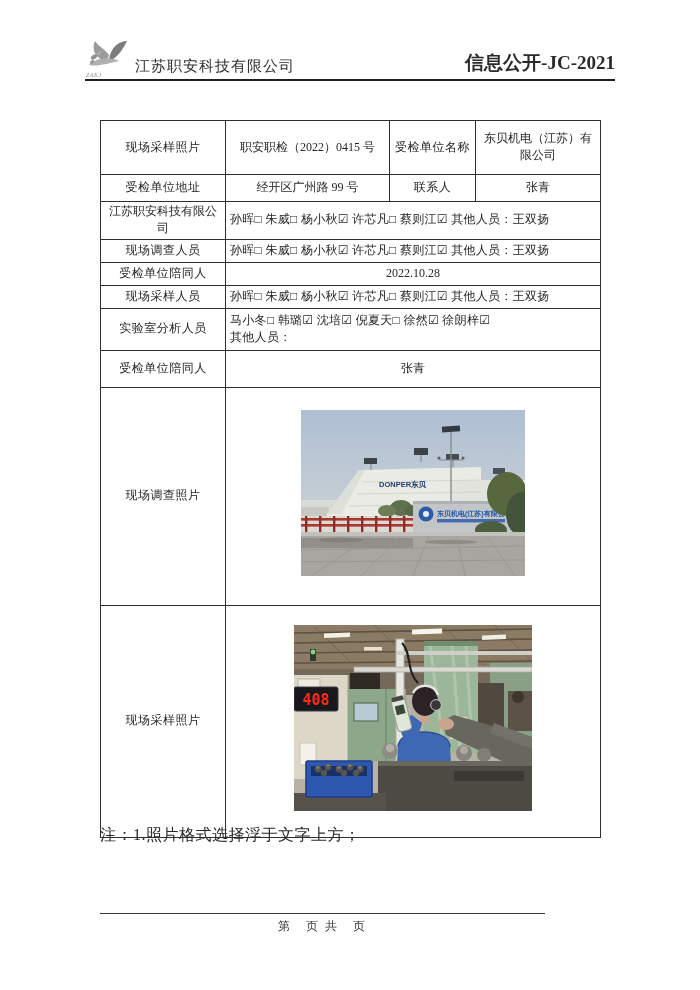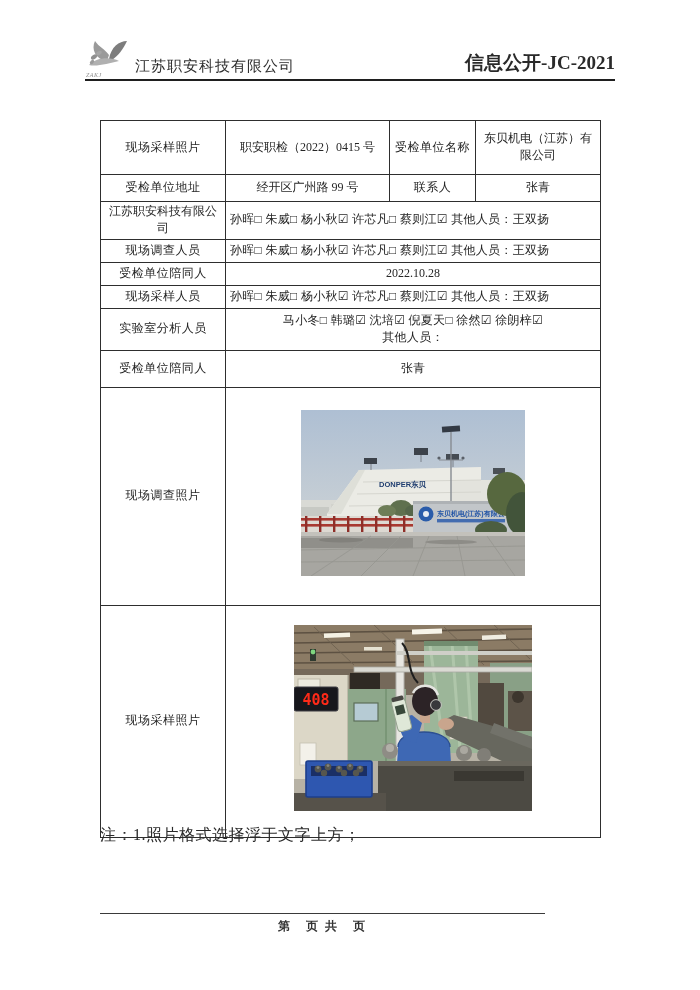--- a/index.html
+++ b/index.html
@@ -49,32 +49,32 @@
   }
   td.lbl { text-align:center; letter-spacing:.5px; }
   td.val-c { text-align:center; }
   td.val-l { text-align:left; padding-left:7px; letter-spacing:.3px; }
   .col1 { width:125px; } .col2 { width:164px; } .col3 { width:86px; } .col4 { width:125px; }
   tr.h40 td { height:40px; } tr.h27 td { height:27px; } tr.h23 td { height:23px; }
   tr.h42 td { height:42px; } tr.h25 td { height:37px; }
   tr.photo1 td { height:218px; } tr.photo2 td { height:232px; }
   td.photo-cell { text-align:center; vertical-align:middle; }
   .photo-frame { display:inline-block; line-height:0; }
-  .lab-line { display:block; text-align:center; }
+  .lab-line { display:block; text-align:left; }
 
   
   .note {
     position:absolute; left:100px; top:825px;
     font-size:16px; color:#2a2a2a; letter-spacing:.5px;
   }
 
   
   .page-footer { position:absolute; left:100px; width:445px; top:913px; }
   .footer-rule { border-top:1.4px solid #3a3a3a; }
-  .footer-text { text-align:center; font-size:12px; margin-top:4px; letter-spacing:2px; color:#333;font-weight:bold; }
+  .footer-text { text-align:center; font-size:12px; margin-top:4px; letter-spacing:2px; color:#333; }
 </style>
 </head>
 <body>
 
 <div class="page">
 
   <div class="doc-header">
     <div class="logo-wrap">
       <svg width="46" height="42" viewBox="0 0 46 42">
         <path d="M22,26 C10,24 6,14 10,6 C14,12 20,14 24,20 Z" fill="#9a9a9a"></path>

